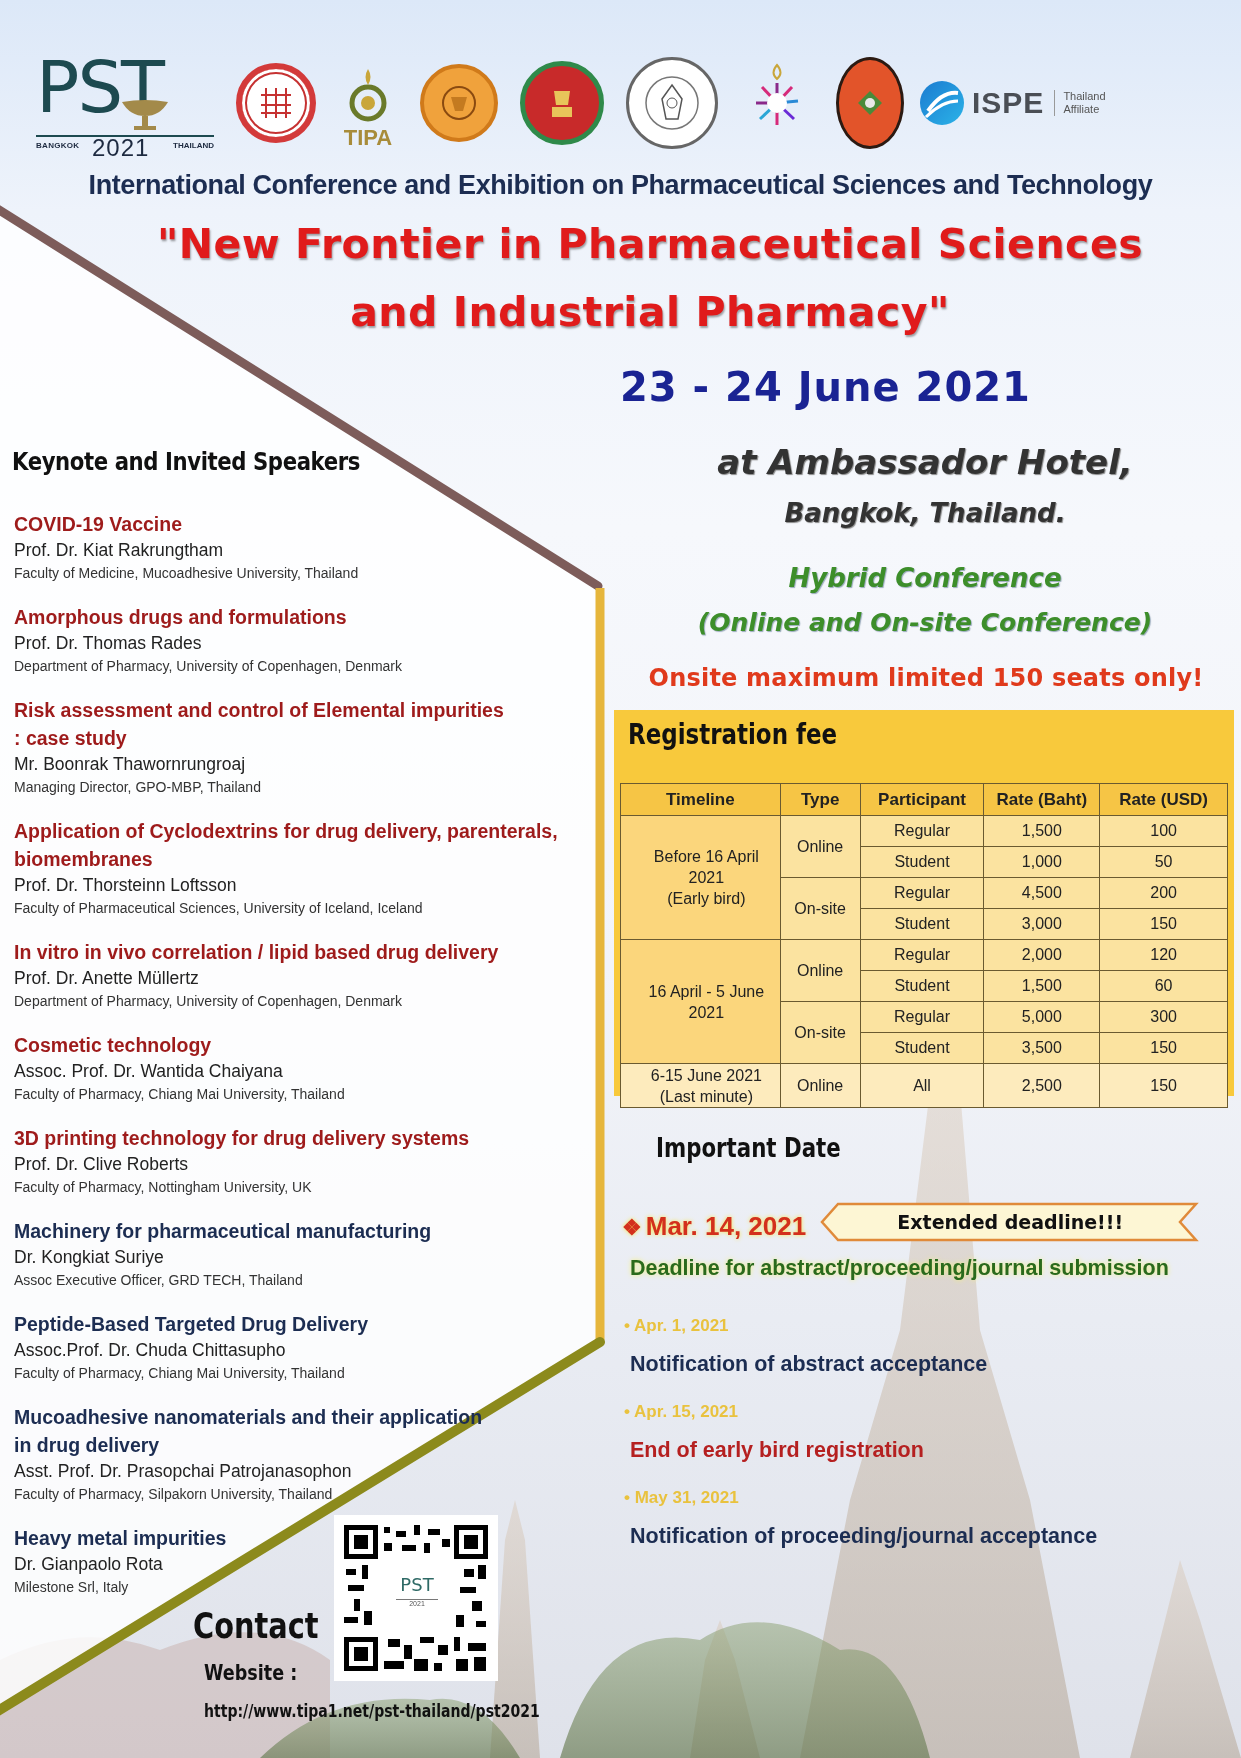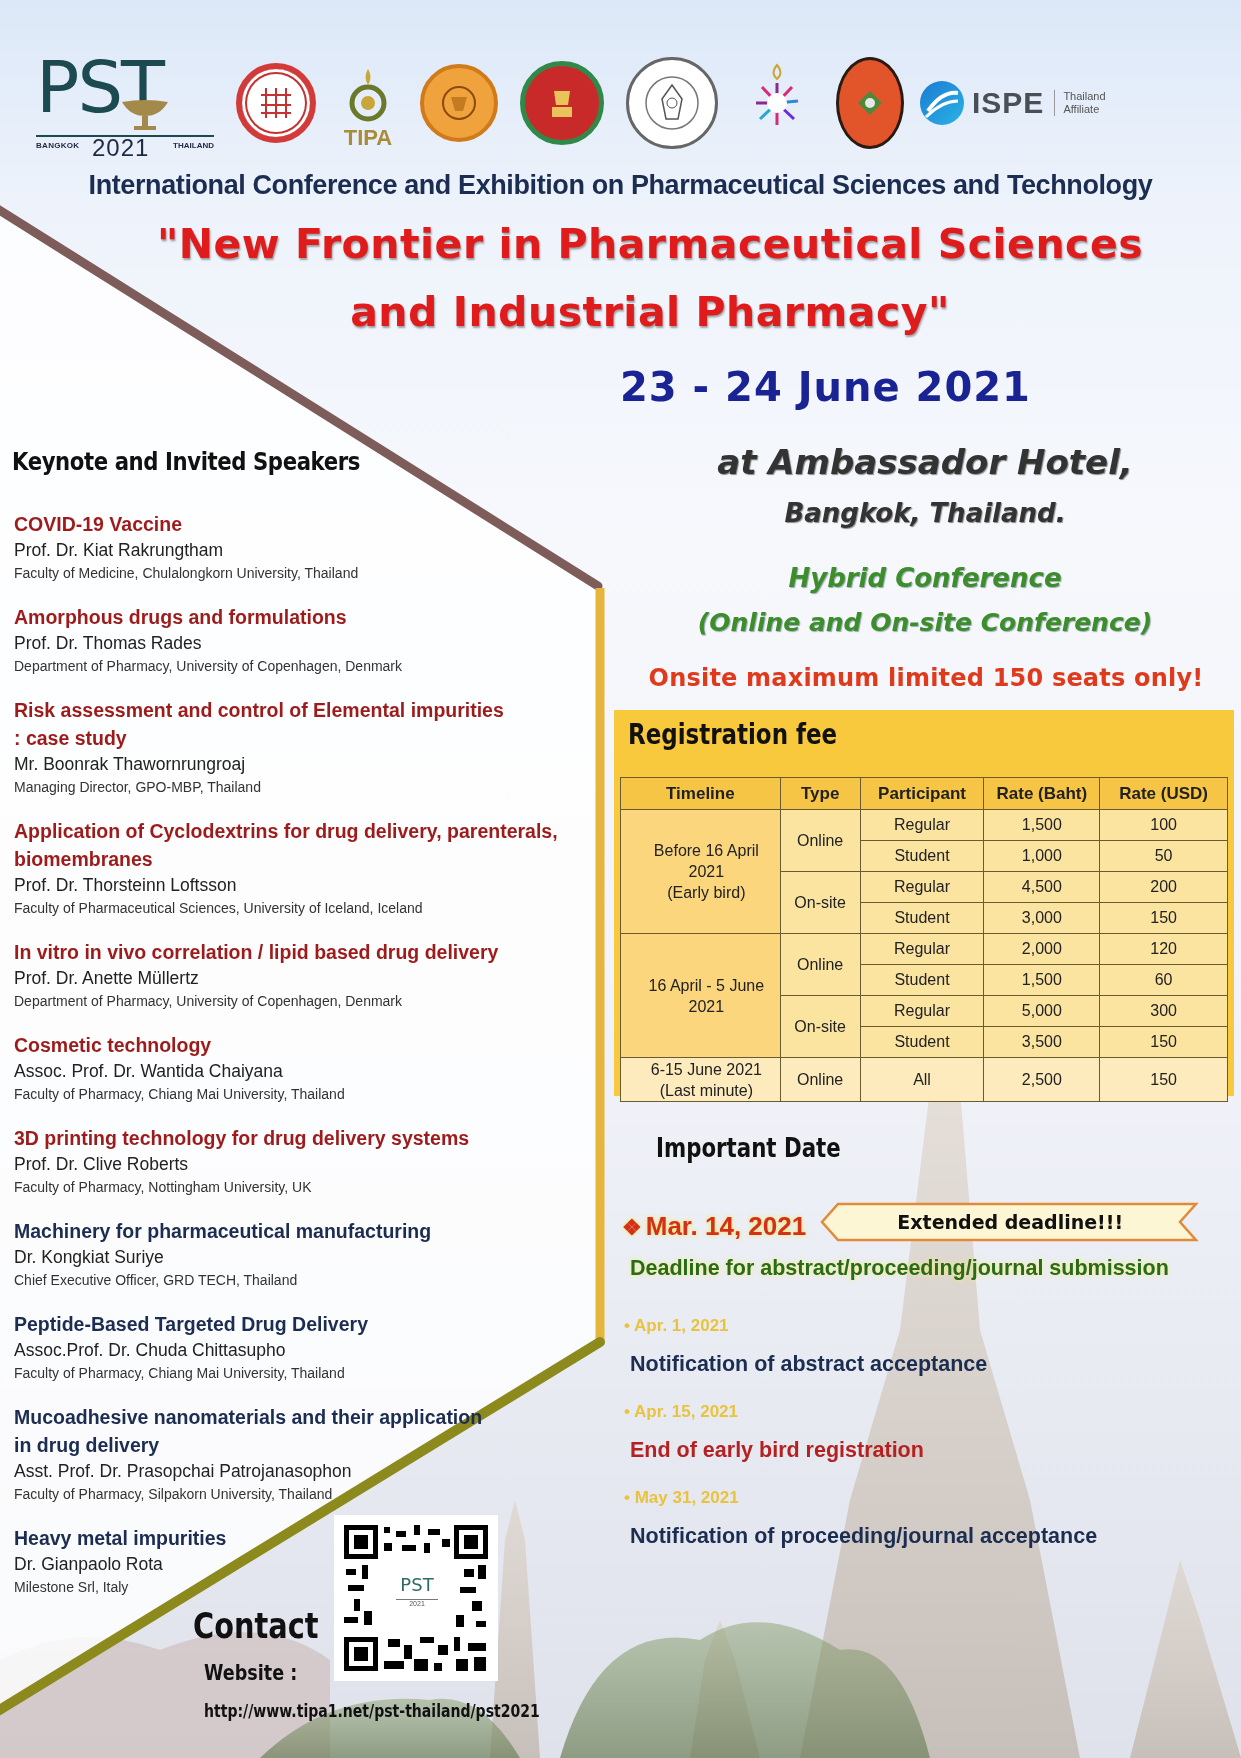--- a/index.html
+++ b/index.html
@@ -58,21 +58,21 @@
   .speakers { position: absolute; top: 490px; left: 14px; width: 580px; }
   .spk { margin-bottom: 10px; margin-top: 20px; }
   .spk-topic { font-weight: bold; font-size: 19.5px; line-height: 28px; color: #9e1b1b; }
   .spk-topic.navy { color: #1c2d52; }
   .spk-name { font-size: 17.5px; line-height: 25px; color: #222; }
   .spk-aff { font-size: 14px; line-height: 20px; color: #333; }
 
   
   .reg-box { position: absolute; top: 710px; left: 614px; width: 620px; height: 386px; background: #f8c93c; }
   .reg-title { position: absolute; top: 8px; left: 14px; font-family: "DejaVu Sans", sans-serif; font-weight: bold; font-size: 28px; color: #111; transform: scaleX(0.82); transform-origin: left; }
-  .reg-table { position: absolute; top: 67px; left: 6px; width: 608px; border-collapse: collapse; font-size: 16px; color: #222; }
+  .reg-table { position: absolute; top: 73px; left: 6px; width: 608px; border-collapse: collapse; font-size: 16px; color: #222; }
   .reg-table th, .reg-table td { border: 1.5px solid #6a5a30; text-align: center; height: 31px; padding: 0 4px; }
   .reg-table th { background: #f6c545; font-weight: bold; font-size: 17px; height: 32px; }
   .reg-table td { background: #fbe3a0; }
   .reg-table td.tl { background: #fbd67c; line-height: 21px; padding-left: 16px; }
   .reg-table td.tl-light { background: #fdebbd; }
   .reg-table td.last { background: #fdebbd; }
 
   
   .imp-title { position: absolute; top: 1133px; left: 656px; font-family: "DejaVu Sans", sans-serif; font-weight: bold; font-size: 26px; color: #111; transform: scaleX(0.82); transform-origin: left; }
   .deadline-row { position: absolute; top: 1202px; left: 622px; display: flex; align-items: flex-end; }
@@ -237,21 +237,21 @@
 <div class="venue venue-2">Bangkok, Thailand.</div>
 <div class="hybrid-1">Hybrid Conference</div>
 <div class="hybrid-2">(Online and On-site Conference)</div>
 <div class="limit">Onsite maximum limited 150 seats only!</div>
 
 <div class="speakers-title">Keynote and Invited Speakers</div>
 <div class="speakers">
   <div class="spk">
     <div class="spk-topic">COVID-19 Vaccine</div>
     <div class="spk-name">Prof. Dr. Kiat Rakrungtham</div>
-    <div class="spk-aff">Faculty of Medicine, Chulalongkorn University, Thailand</div>
+    <div class="spk-aff">Faculty of Medicine, Mucoadhesive University, Thailand</div>
   </div>
   <div class="spk">
     <div class="spk-topic">Amorphous drugs and formulations</div>
     <div class="spk-name">Prof. Dr. Thomas Rades</div>
     <div class="spk-aff">Department of Pharmacy, University of Copenhagen, Denmark</div>
   </div>
   <div class="spk">
     <div class="spk-topic">Risk assessment and control of Elemental impurities</div>
     <div class="spk-topic">: case study</div>
     <div class="spk-name">Mr. Boonrak Thawornrungroaj</div>
@@ -274,21 +274,21 @@
     <div class="spk-aff">Faculty of Pharmacy, Chiang Mai University, Thailand</div>
   </div>
   <div class="spk">
     <div class="spk-topic">3D printing technology for drug delivery systems</div>
     <div class="spk-name">Prof. Dr. Clive Roberts</div>
     <div class="spk-aff">Faculty of Pharmacy, Nottingham University, UK</div>
   </div>
   <div class="spk">
     <div class="spk-topic navy">Machinery for pharmaceutical manufacturing</div>
     <div class="spk-name">Dr. Kongkiat Suriye</div>
-    <div class="spk-aff">Chief Executive Officer, GRD TECH, Thailand</div>
+    <div class="spk-aff">Assoc Executive Officer, GRD TECH, Thailand</div>
   </div>
   <div class="spk">
     <div class="spk-topic navy">Peptide-Based Targeted Drug Delivery</div>
     <div class="spk-name">Assoc.Prof. Dr. Chuda Chittasupho</div>
     <div class="spk-aff">Faculty of Pharmacy, Chiang Mai University, Thailand</div>
   </div>
   <div class="spk">
     <div class="spk-topic navy">Mucoadhesive nanomaterials and their application</div>
     <div class="spk-topic navy">in drug delivery</div>
     <div class="spk-name">Asst. Prof. Dr. Prasopchai Patrojanasophon</div>

